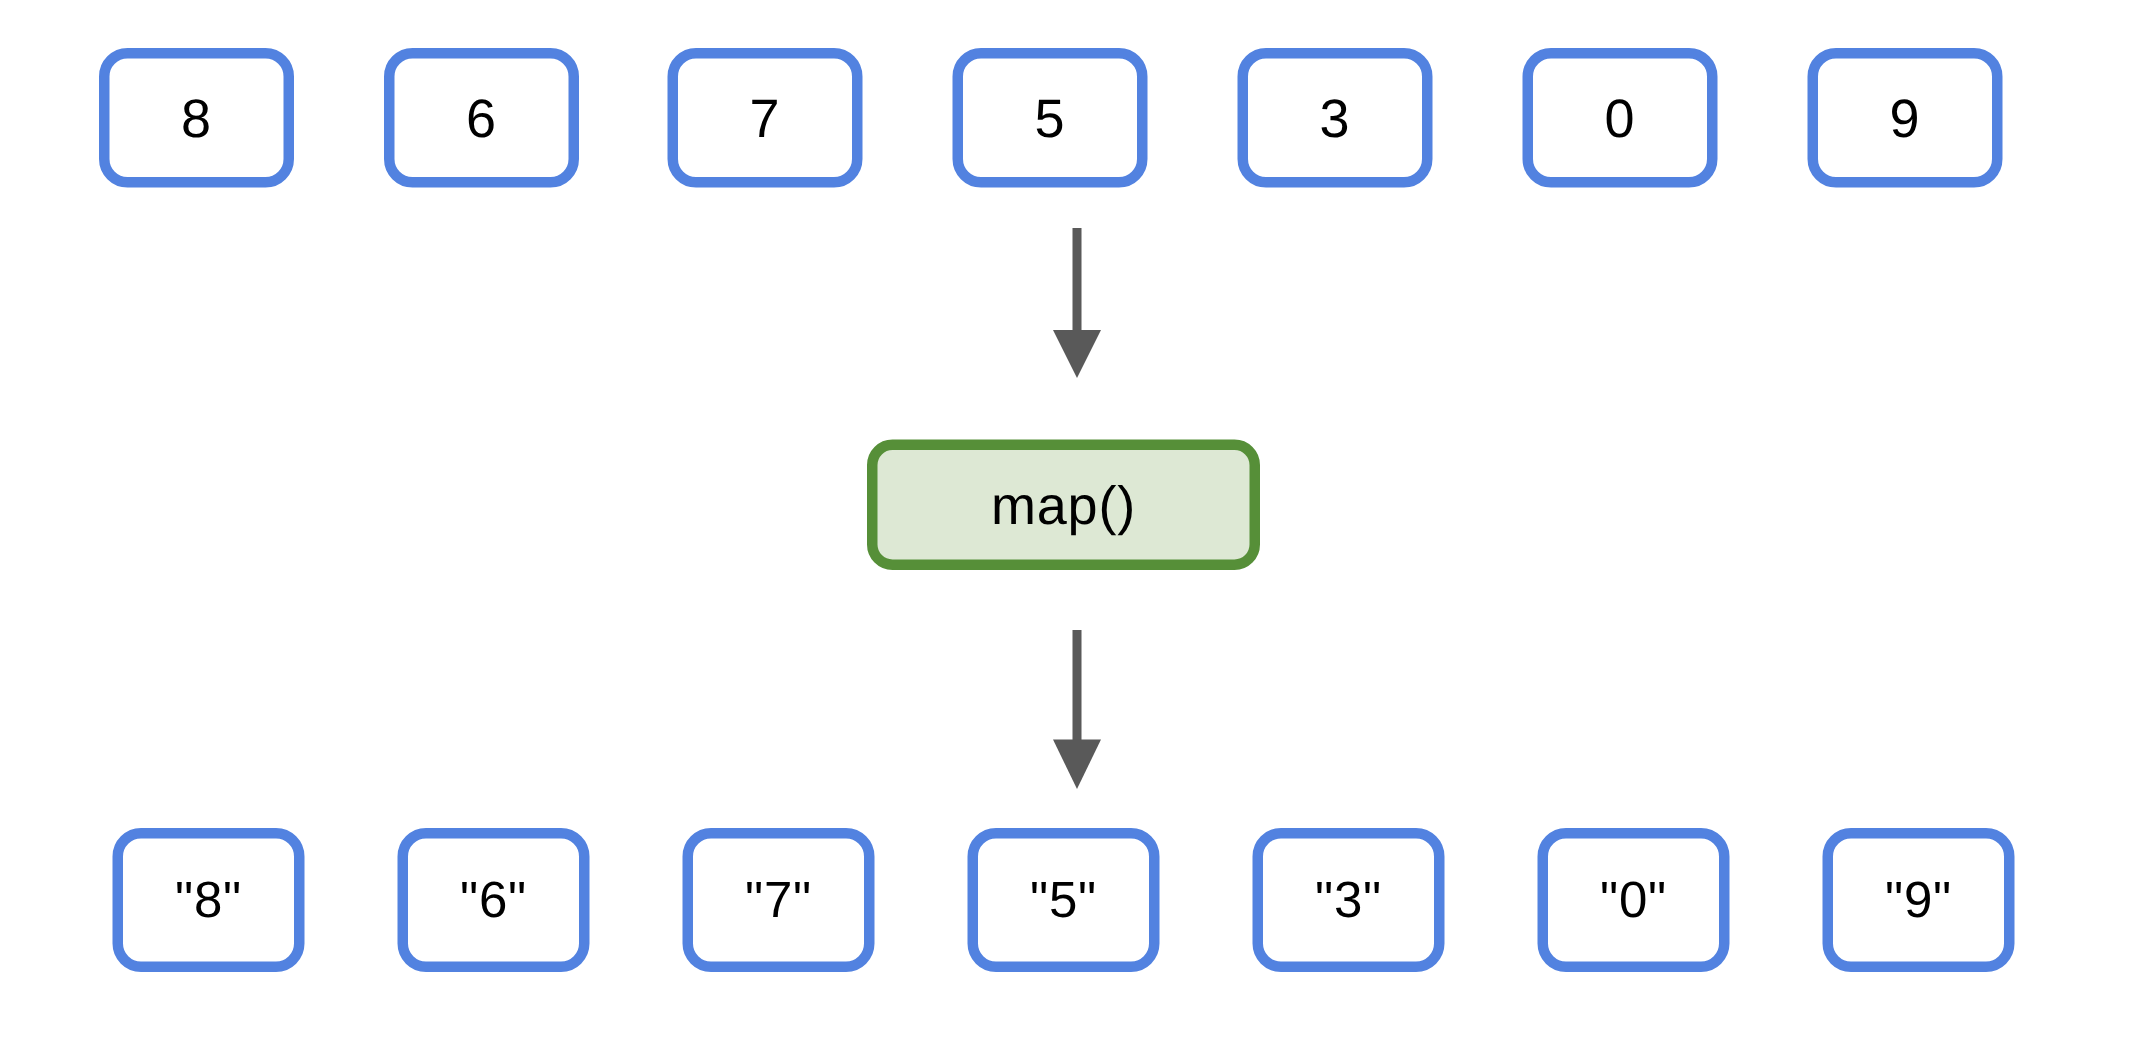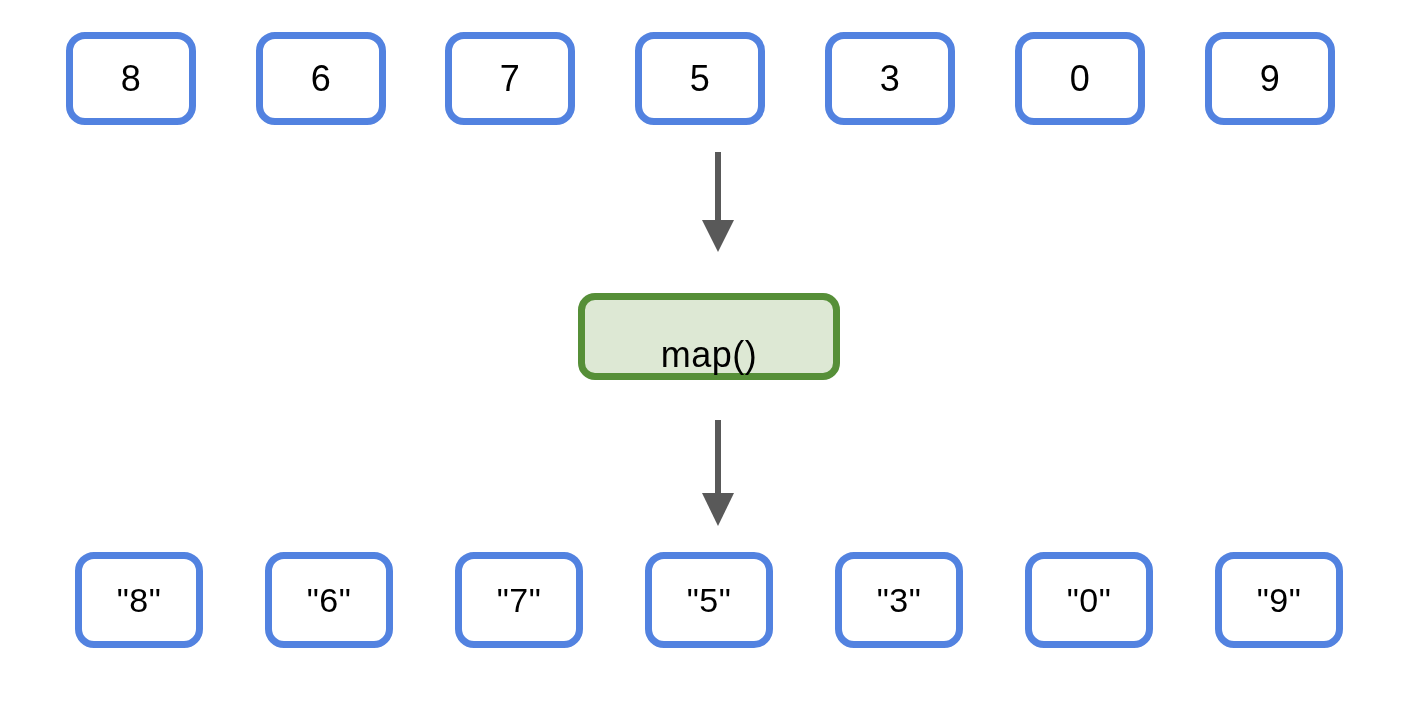--- a/index.html
+++ b/index.html
@@ -49,21 +49,20 @@
   }
   .node.op-node {
     width: 262px;
     height: 87px;
     left: 578px;
     top: 293px;
     background: #dde8d4;
     border: 7px solid #568f38;
     border-radius: 17px;
     font-size: 36px;
-    align-items: flex-end;
   }
 
   
   .arrow {
     position: absolute;
     overflow: visible;
   }
   .arrow-line {
     stroke: #595959;
     stroke-width: 6;

